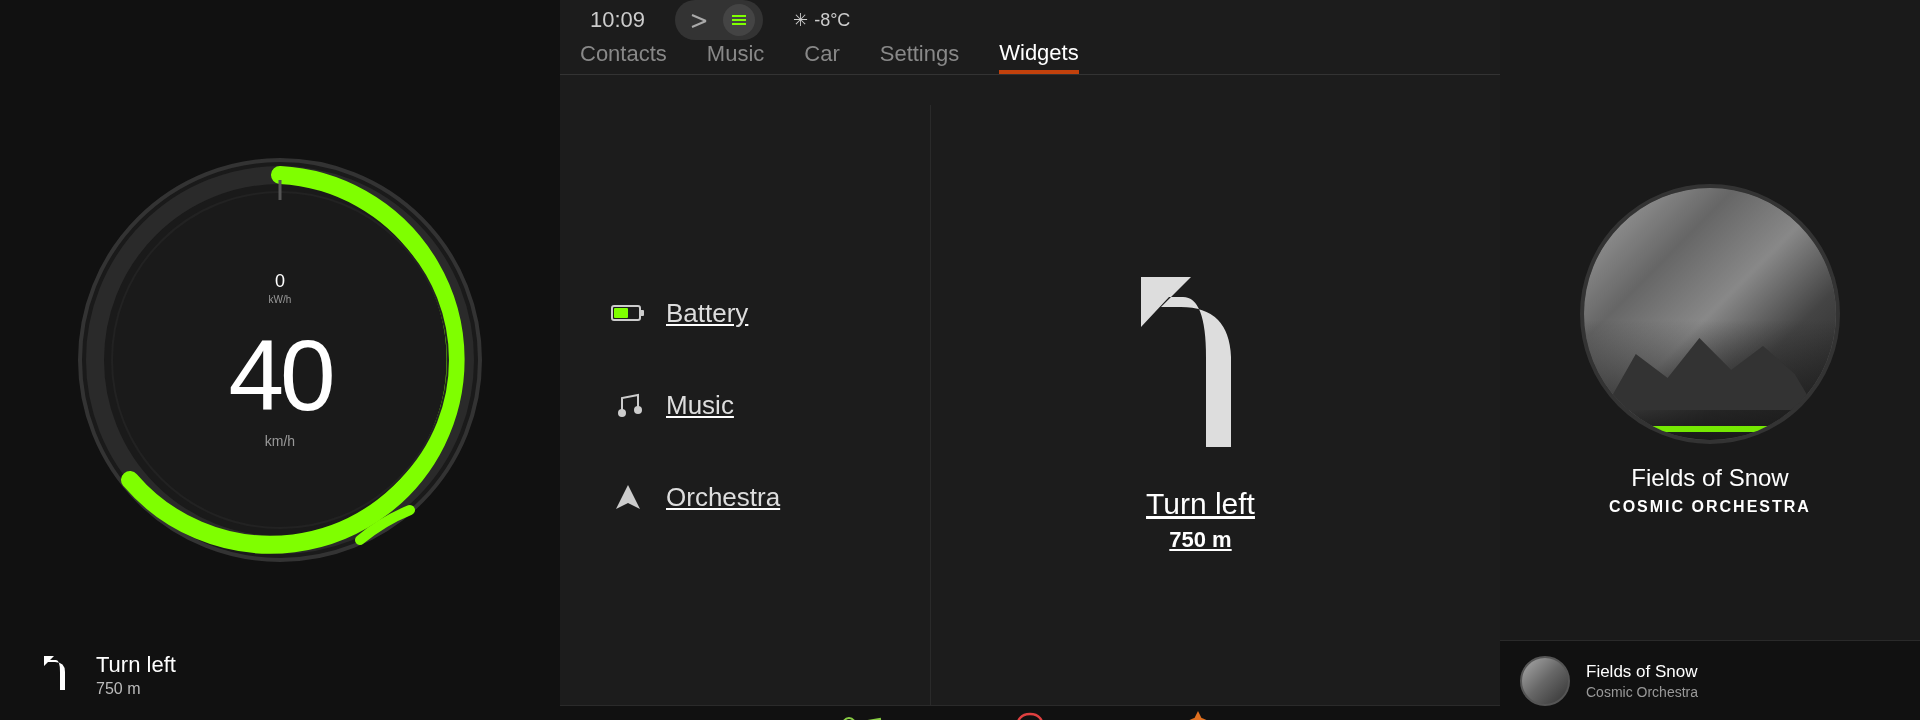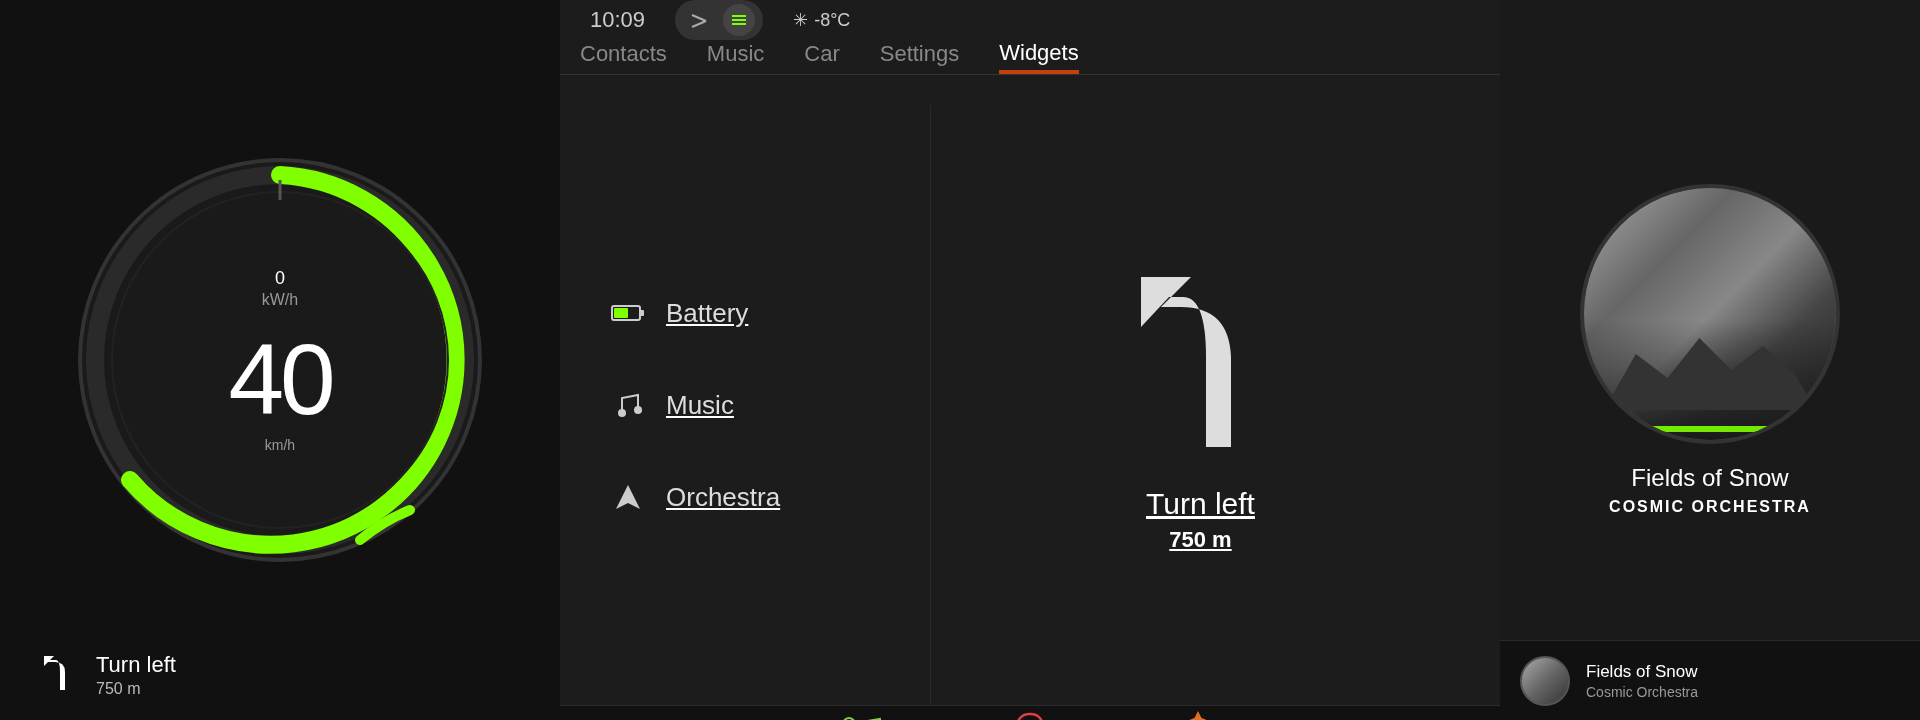--- a/index.html
+++ b/index.html
@@ -40,21 +40,21 @@
       width: 100%; height: 100%;
     }
 
     .speedo-center {
       position: relative;
       z-index: 2;
       text-align: center;
     }
 
     .speedo-kw {
-      font-size: 16px;
+      font-size: 10px;
       color: #999;
       margin-bottom: 20px;
     }
 
     .speedo-kwval {
       font-size: 18px;
       color: #fff;
       margin-bottom: 2px;
     }
 

